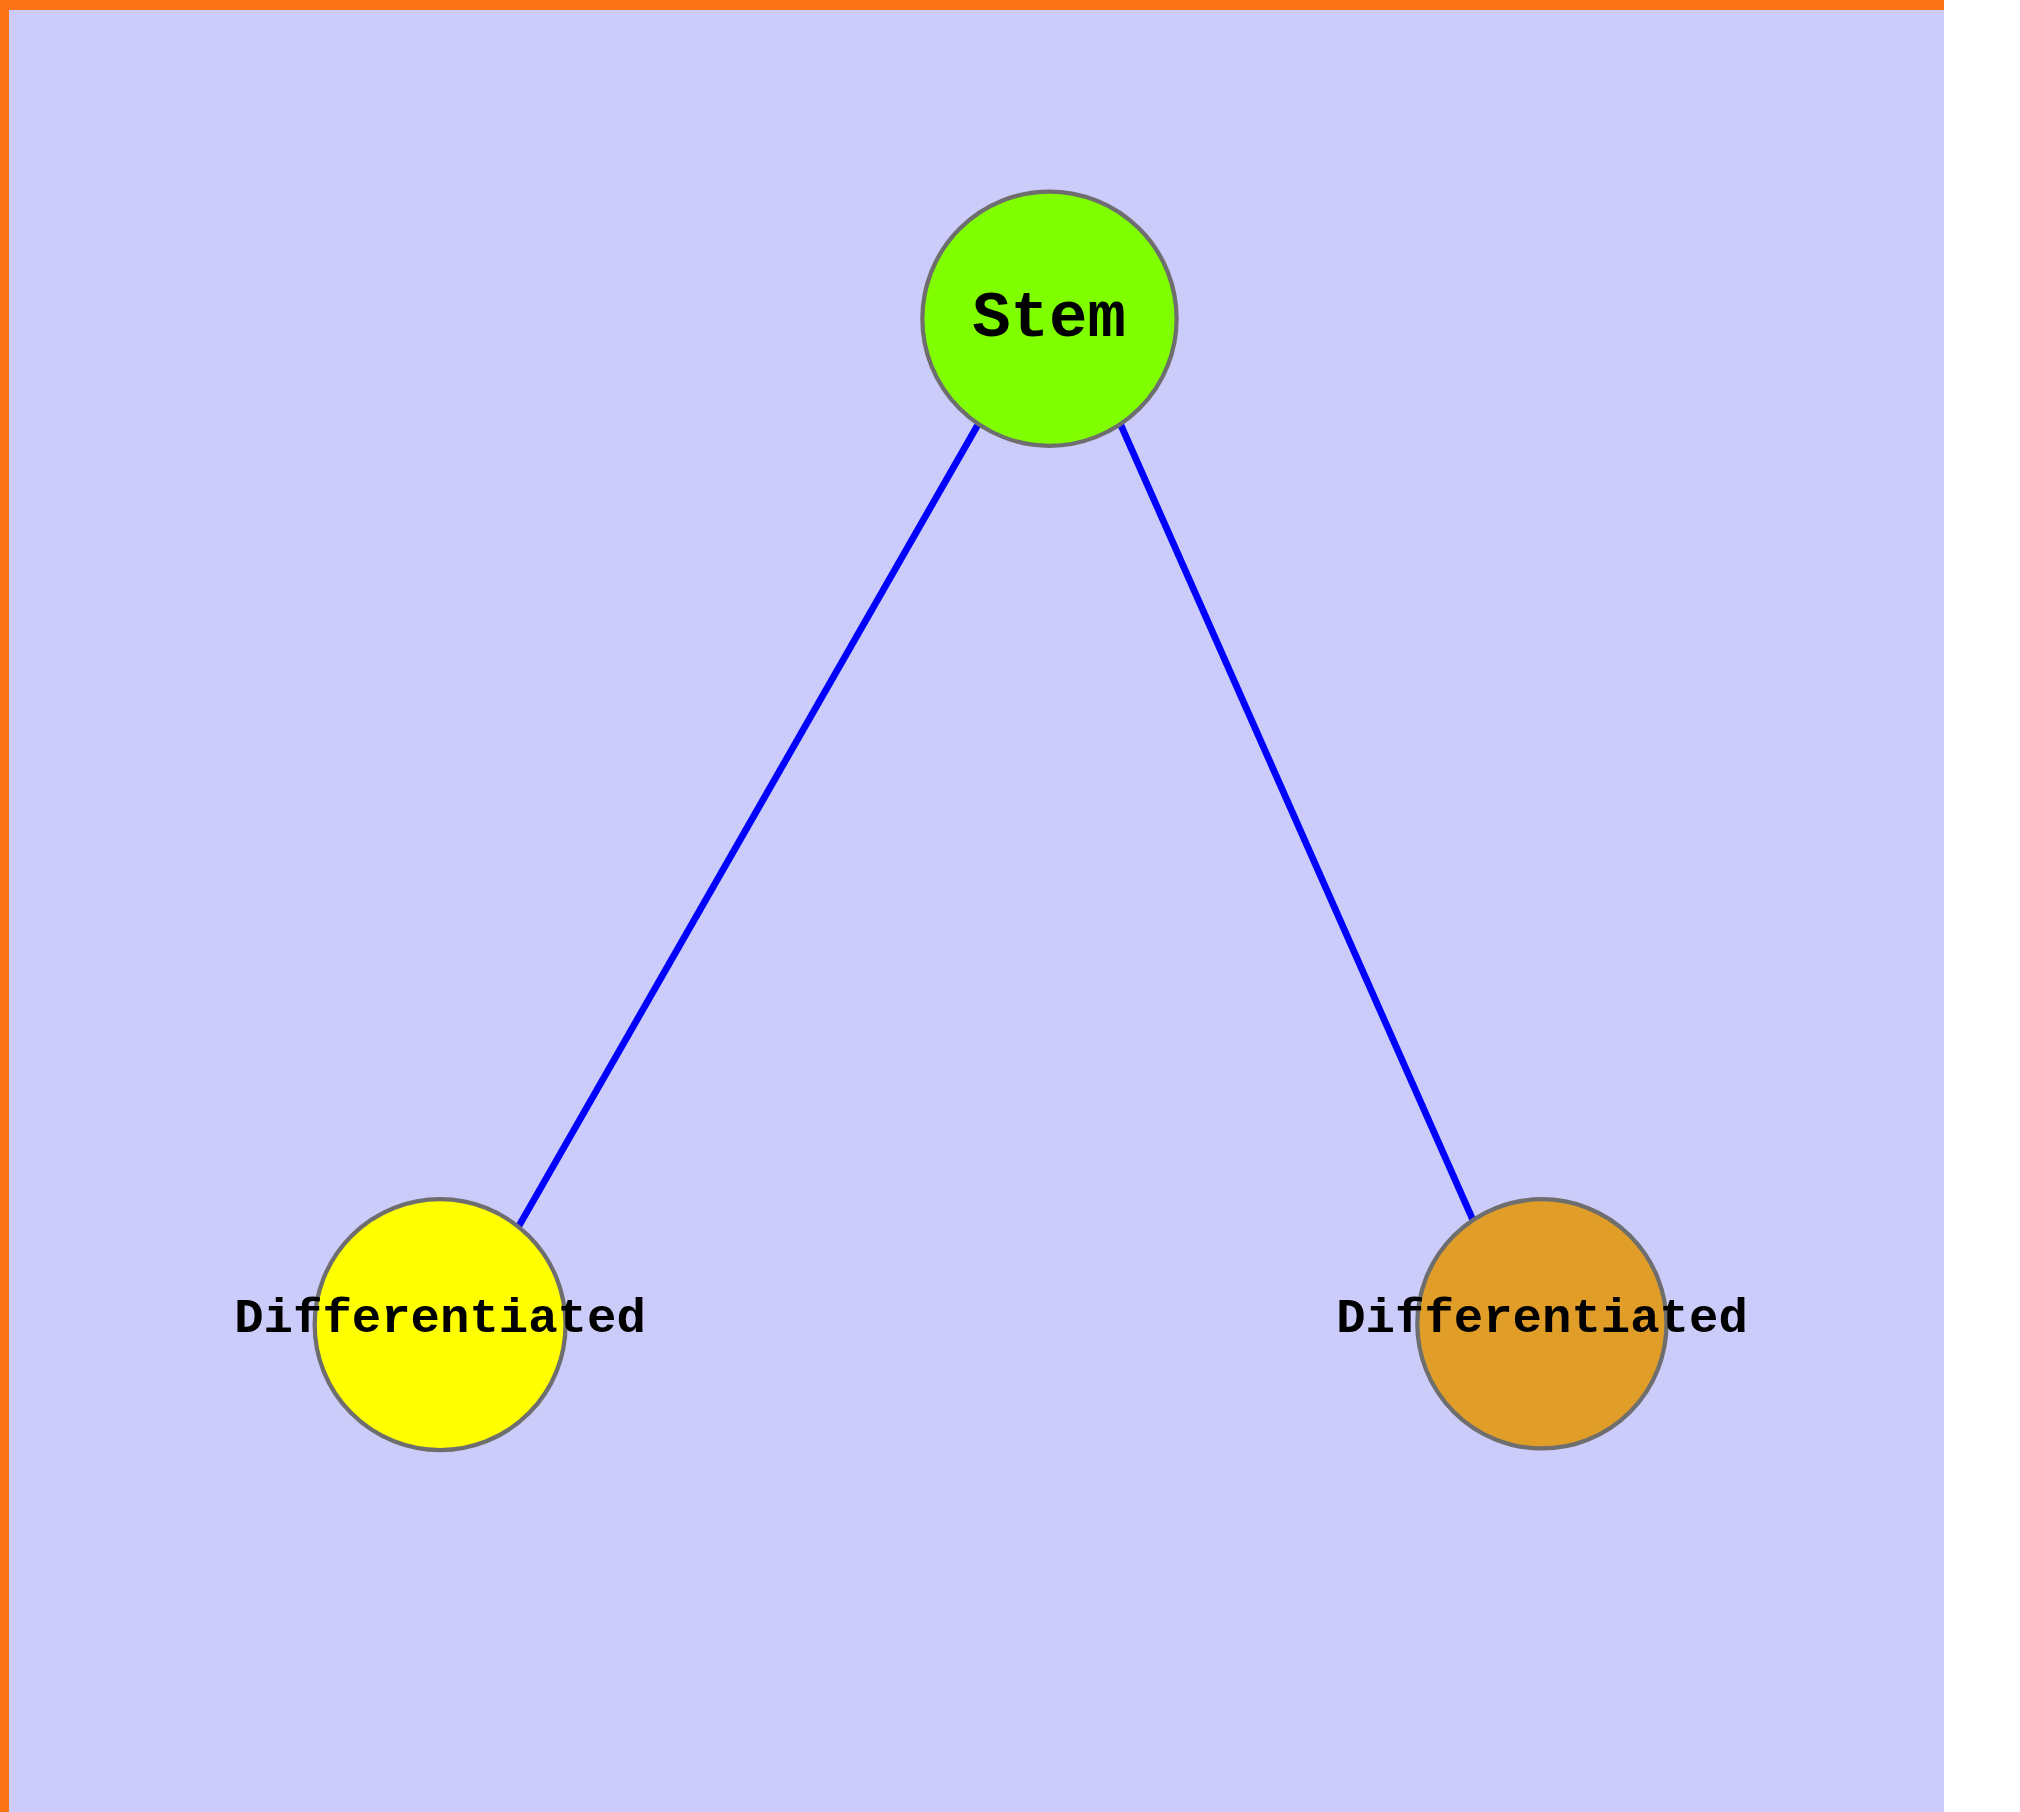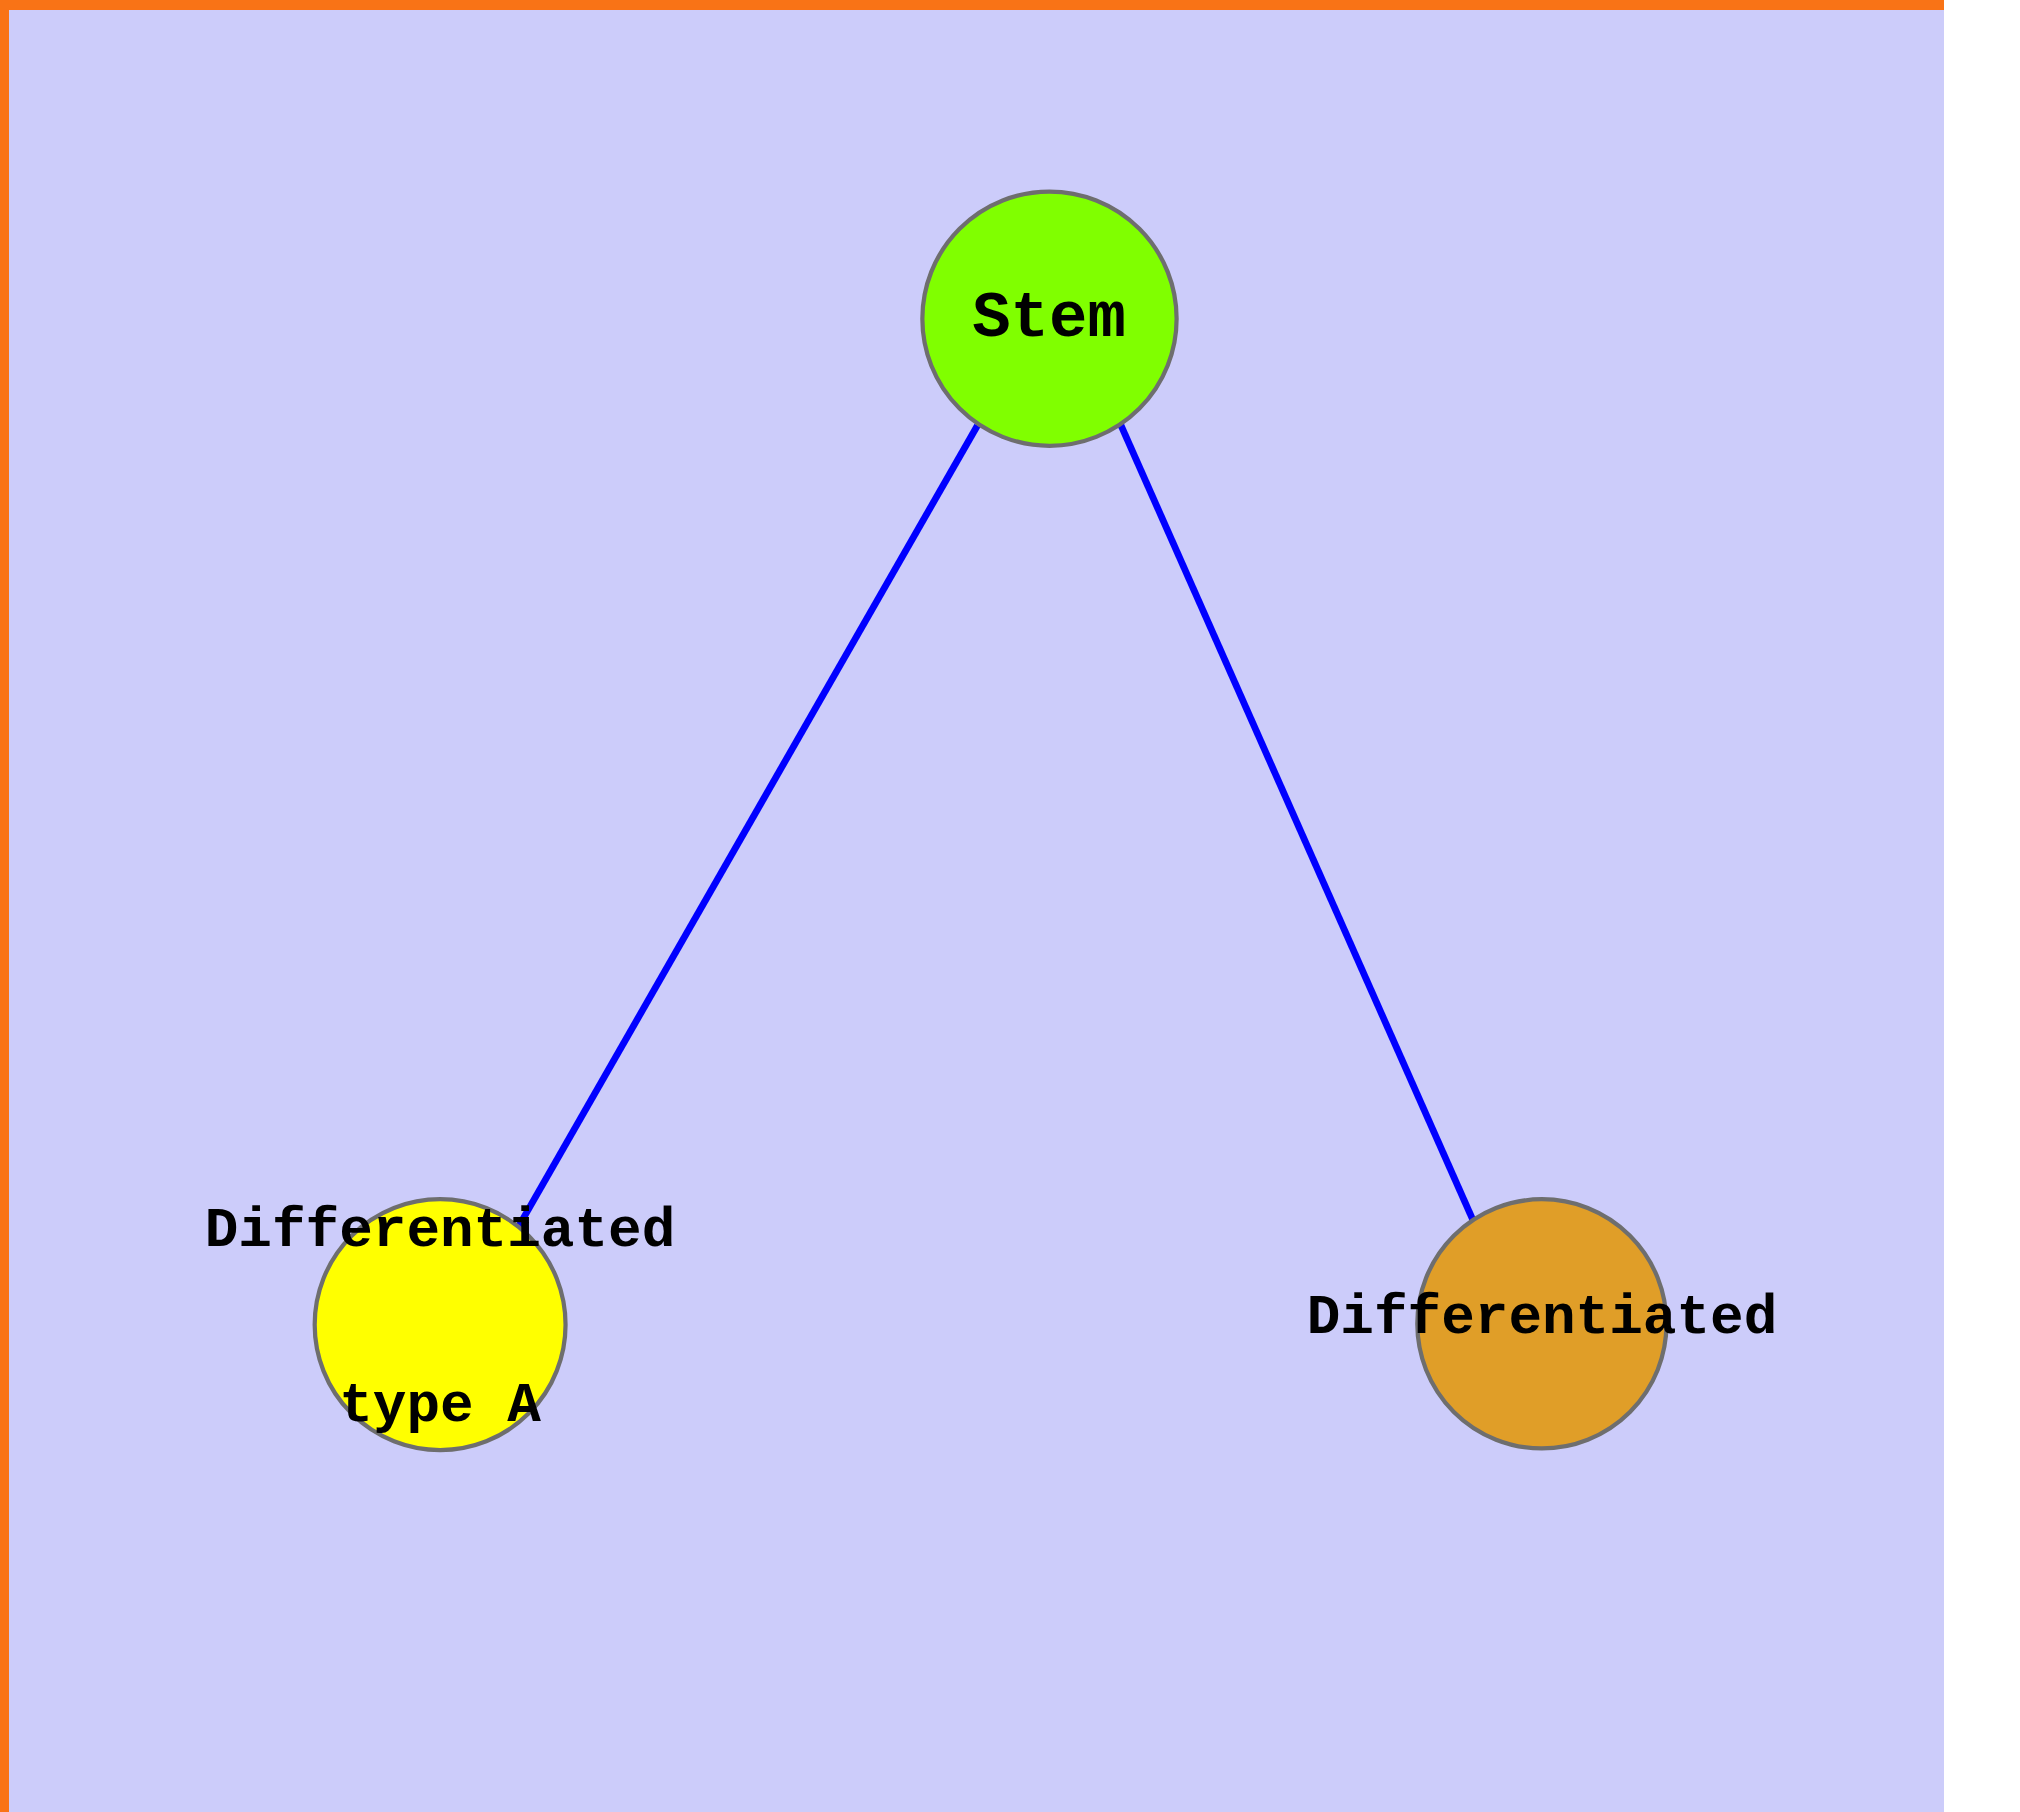--- a/index.html
+++ b/index.html
@@ -39,21 +39,21 @@
     font-weight: bold;
     line-height: 1.04;
     white-space: pre;
     pointer-events: none;
     transform: translate(-50%, -50%);
   }
   .node-label.stem {
     font-size: 64px;
   }
   .node-label.leaf {
-    font-size: 56px;
+    font-size: 49px;
   }
 </style>
 </head>
 <body>
 
 <div id="canvas">
 
   <div id="plot-area"></div>
 
   <svg id="graph-svg" viewBox="0 0 2384 2138">
@@ -69,21 +69,20 @@
       <circle cx="1819" cy="1562" r="147" fill="#e09e28" stroke="#6e6e6e" stroke-width="5"></circle>
     </g>
   </svg>
 
   <div class="node-label stem" style="left:1049px; top:319px;">
     <div>Stem</div>
   </div>
 
   <div class="node-label leaf" style="left:440px; top:1319px;">
     <div>Differentiated</div>
-    <div>type A</div>
   </div>
 
   <div class="node-label leaf" style="left:1542px; top:1319px;">
     <div>Differentiated</div>
   </div>
 
 </div>
 
 
 </body></html>

